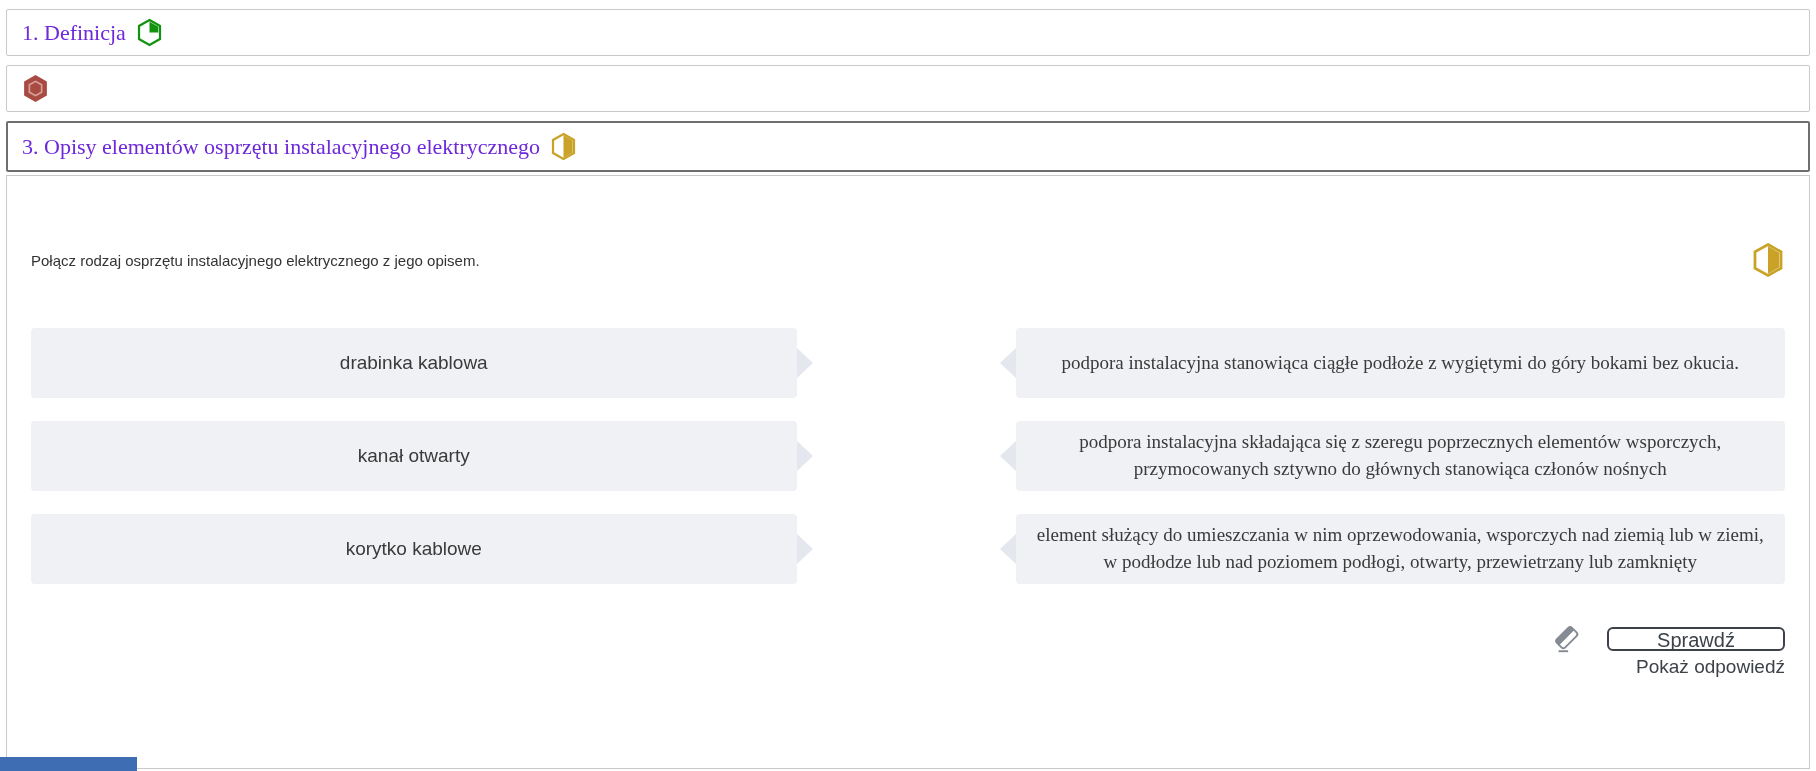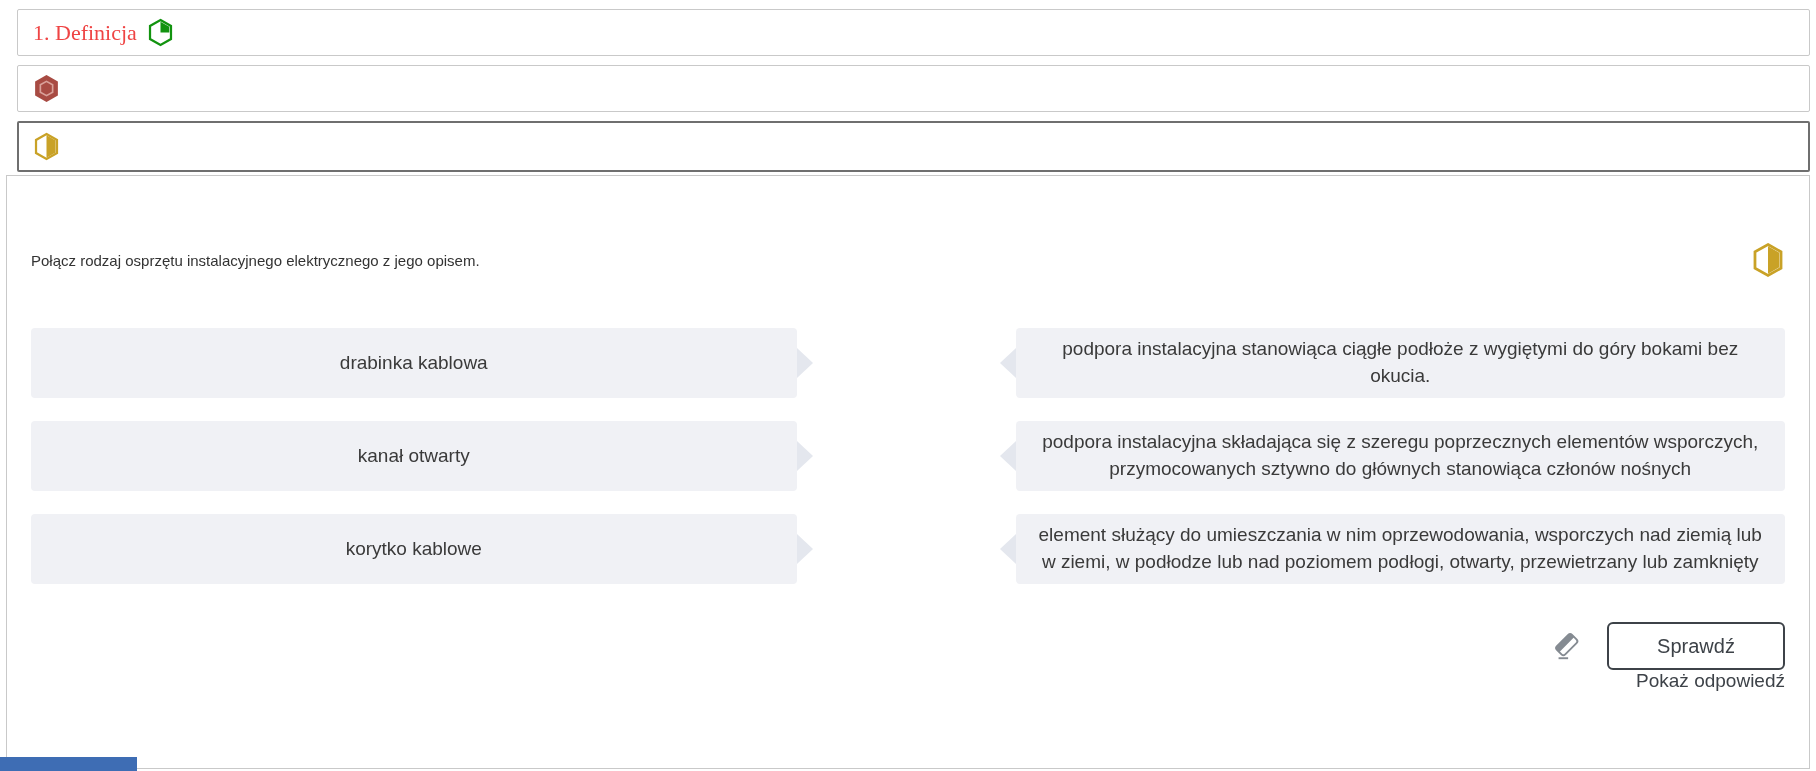--- a/index.html
+++ b/index.html
@@ -4,50 +4,50 @@
 <style>
   html,body{margin:0;padding:0;}
   body{
     width:1816px;height:771px;background:#ffffff;position:relative;overflow:hidden;
     font-family:"Liberation Sans",sans-serif;color:#333;
   }
   .wrap{padding:9px 6px 0;}
   .acc-item{
     border:1px solid #c9c9c9;border-radius:2px;background:#fff;
     padding:8px 15px;margin-bottom:9px;display:flex;align-items:center;gap:10px;
-    font-family:"Liberation Serif",serif;font-size:22px;color:#ef4444;cursor:pointer;margin-left:11px;
+    font-family:"Liberation Serif",serif;font-size:22px;color:#6d28d9;cursor:pointer;
   }
   .acc-item.active{border:2px solid #6f6f6f;margin-bottom:3px;padding:9px 14px;}
   .acc-icon{width:27px;height:29px;flex:0 0 auto;display:block;}
   .panel{
     border:1px solid #c9c9c9;min-height:594px;box-sizing:border-box;
     padding:0 24px 24px;background:#fff;
   }
   .prompt-row{
     display:flex;align-items:center;justify-content:space-between;
     padding-top:66px;font-size:15px;color:#333;
   }
   .prompt-icon{width:34px;height:36px;flex:0 0 auto;}
   .match-area{margin-top:50px;}
   .match-row{display:flex;align-items:stretch;margin-bottom:23px;}
   .m-left,.m-right{
     flex:1 1 0;background:#f0f1f5;border-radius:4px;box-sizing:border-box;
     display:flex;align-items:center;justify-content:center;text-align:center;
     font-size:19px;line-height:1.42;color:#3a3a3a;min-height:70px;cursor:pointer;
   }
   .m-left{padding:8px 14px;}
-  .m-right{padding:8px 16px;}
+  .m-right{padding:8px 16px;font-family:Liberation Serif, serif;}
   .connector{flex:0 0 219px;display:flex;align-items:center;justify-content:space-between;}
   .tri-r{width:0;height:0;border-top:15px solid transparent;border-bottom:15px solid transparent;border-left:16px solid #e4e7ee;}
   .tri-l{width:0;height:0;border-top:15px solid transparent;border-bottom:15px solid transparent;border-right:16px solid #e4e7ee;}
   .actions{display:flex;justify-content:flex-end;align-items:center;gap:24px;margin-top:38px;}
   .eraser-btn{width:34px;height:34px;background:none;border:none;padding:0;cursor:pointer;}
   .eraser-btn svg{width:34px;height:34px;display:block;}
   .check-btn{
-    min-width:178px;height:48px;background:#fff;border:2px solid #3d4248;border-radius:6px;
+    min-width:178px;height:24px;background:#fff;border:2px solid #3d4248;border-radius:6px;
     font-family:"Liberation Sans",sans-serif;font-size:20px;color:#3d4248;cursor:pointer;padding:0 24px;
   }
   .show-answer{
     text-align:right;font-size:19px;color:#3d4248;cursor:pointer;
   }
   .blue-strip{position:absolute;left:0;bottom:0;width:137px;height:14px;background:#3e6db4;}
 </style>
 </head>
 <body>
 
@@ -62,20 +62,21 @@
   </div>
 
   <div class="acc-item">
     <svg class="acc-icon" viewBox="0 0 24 26">
       <polygon points="12,1.8 21.4,7.1 21.4,18.9 12,24.2 2.6,18.9 2.6,7.1" stroke-width="1.6" fill="#a84b43" stroke="#a84b43"></polygon>
       <polygon points="12,6.6 17.5,9.7 17.5,16.3 12,19.4 6.5,16.3 6.5,9.7" fill="none" stroke-width="1.5" stroke="#d9a19a"></polygon>
     </svg>
   </div>
 
   <div class="acc-item active">
+    <span>3. Opisy elementów osprzętu instalacyjnego elektrycznego</span>
     <svg class="acc-icon" viewBox="0 0 24 26">
       <polygon points="12,1.8 21.4,7.1 21.4,18.9 12,24.2 2.6,18.9 2.6,7.1" fill="#ffffff" stroke-width="2" stroke="#c9a227"></polygon>
       <path d="M12,3 L20.2,7.7 L20.2,18.3 L12,23 Z" fill="#c9a227"></path>
     </svg>
   </div>
 
   <div class="panel">
 
     <div class="prompt-row">
       <span>Połącz rodzaj osprzętu instalacyjnego elektrycznego z jego opisem.</span>

